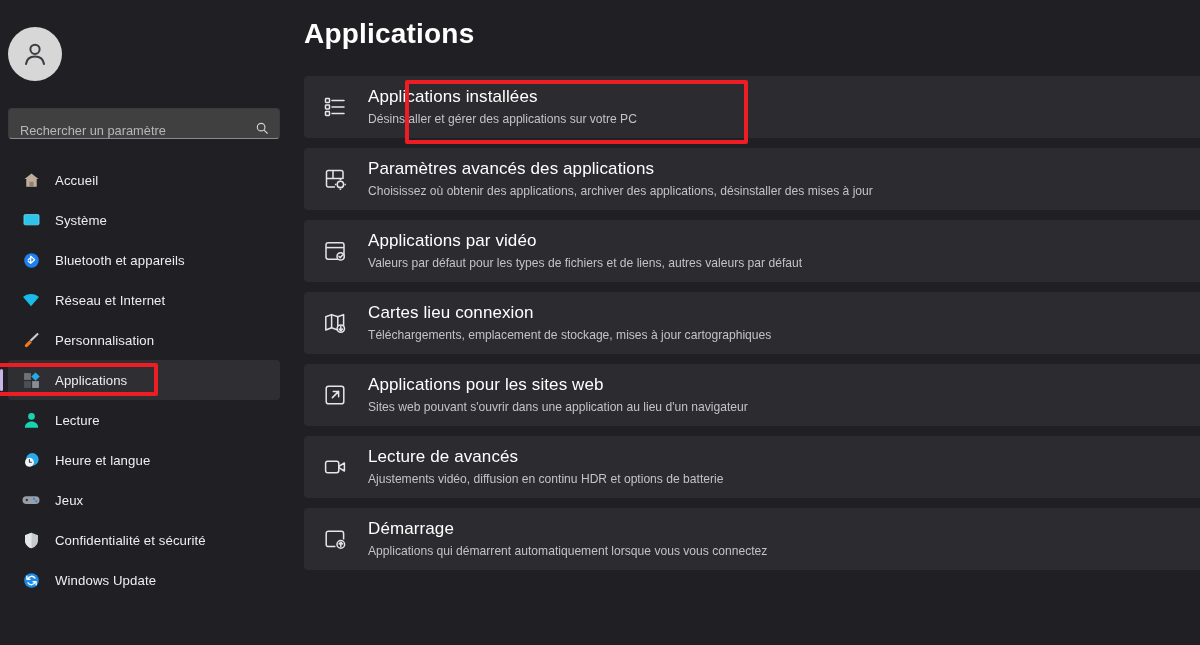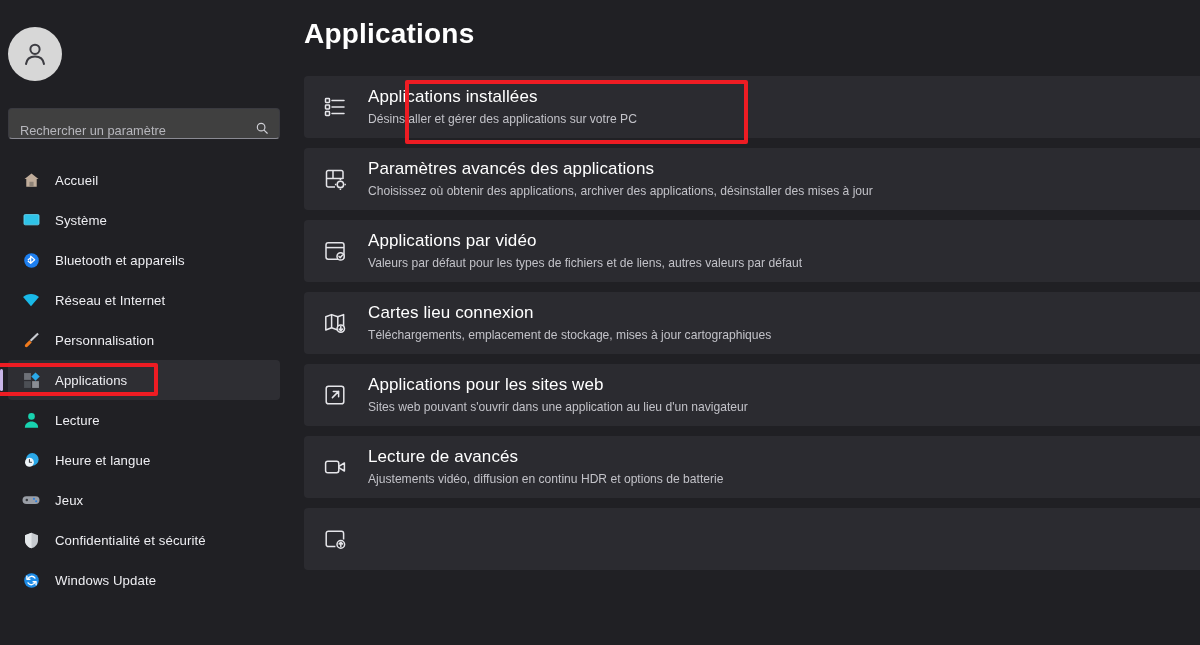--- a/index.html
+++ b/index.html
@@ -347,19 +347,23 @@
       </div>
 
       <div class="card">
         <span class="cardicon">
           <svg width="24" height="24" viewBox="0 0 24 24" fill="none" stroke="#e6e6ea" stroke-width="1.5">
             <path d="M20.6 12.6V6.4a2.2 2.2 0 0 0-2.2-2.2H5.4A2.2 2.2 0 0 0 3.2 6.4v11a2.2 2.2 0 0 0 2.2 2.2h7"></path>
             <circle cx="17.8" cy="17.4" r="3.8" fill="#2b2b30"></circle>
               <path d="M17.8 19.5v-4.2M16.2 16.9l1.6-1.6 1.6 1.6" stroke-linecap="round" stroke-linejoin="round"></path>
           </svg>
         </span>
+        <span class="cardtext">
+          <span class="cardtitle">Démarrage</span><br>
+          <span class="cardsub">Applications qui démarrent automatiquement lorsque vous vous connectez</span>
+        </span>
       </div>
 
     </div>
   </div>
 
   <div class="annot" id="annot-card"></div>
 </div>
 
 </body></html>

